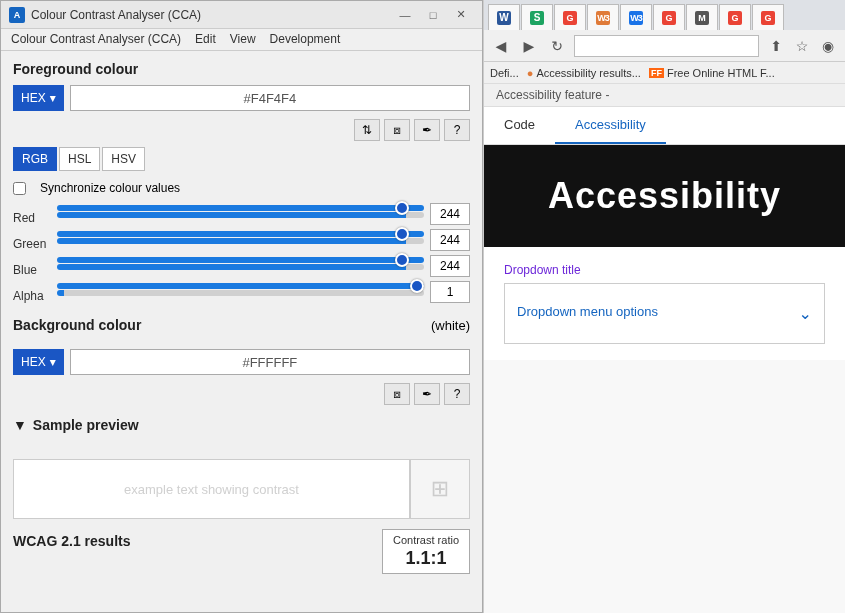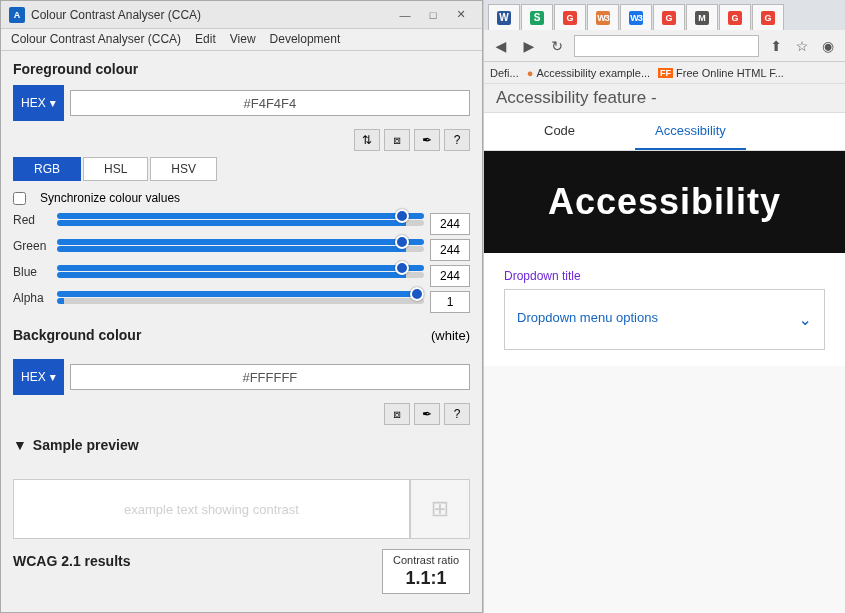--- a/index.html
+++ b/index.html
@@ -89,21 +89,21 @@
       margin-bottom: 8px;
     }
 
     .hex-dropdown {
       background: #1a56c4;
       color: white;
       border: none;
       padding: 4px 8px;
       font-size: 12px;
       cursor: pointer;
-      height: 36px;
+      height: 26px;
       display: flex; align-items: center; gap: 4px;
     }
 
     .hex-input {
       flex: 1;
       border: 1px solid #aaa;
       padding: 3px 8px;
       font-size: 13px;
       height: 26px;
       background: white;
@@ -127,21 +127,21 @@
       font-size: 12px;
     }
 
     .color-mode-tabs {
       display: flex;
       gap: 2px;
       margin-bottom: 10px;
     }
 
     .color-mode-tab {
-      padding: 4px 20px;
+      padding: 4px 8px;
       border: 1px solid #bbb;
       background: white;
       cursor: pointer;
       font-size: 12px;
       color: #333;
     }
 
     .color-mode-tab.active {
       background: #1a56c4;
       color: white;
@@ -154,21 +154,21 @@
       gap: 14px;
       margin-bottom: 8px;
     }
 
     .sync-row label { font-size: 12px; }
 
     .slider-section { margin-bottom: 4px; }
 
     .slider-row {
       display: flex;
-      align-items: flex-start;
+      align-items: flex-end;
       margin-bottom: 4px;
       gap: 6px;
     }
 
     .slider-label {
       width: 38px;
       font-size: 12px;
       color: #333;
     }
 
@@ -383,38 +383,37 @@
     .fav-item {
       font-size: 11px;
       cursor: pointer;
       color: #333;
       display: flex; align-items: center; gap: 3px;
     }
 
     .page-accessibility-bar {
       background: #f0f0f0;
       padding: 4px 12px;
-      font-size: 17px;
+      font-size: 12px;
       color: #555;
       border-bottom: 1px solid #ddd;
     }
 
     .page-nav-section {
       display: flex;
       background: white;
       border-bottom: 1px solid #ddd;
     }
 
     .page-nav-item {
       padding: 10px 20px;
       font-size: 13px;
       cursor: pointer;
       color: #333;
       border-bottom: 2px solid transparent;
-      margin-left: 40px;
     }
 
     .page-nav-item.active { color: #1565c0; border-bottom-color: #1565c0; font-weight: 500; }
 
     .page-big-header {
       background: #111;
       color: white;
       padding: 30px 20px;
       display: flex;
       align-items: center;
@@ -674,21 +673,21 @@
       <button class="toolbar-icon-btn">◉</button>
     </div>
   </div>
 
   <div id="favorites-bar">
     <span class="fav-item">
       <span>Defi...</span>
     </span>
     <span class="fav-item">
       <span style="color:#e07b39">●</span>
-      <span>Accessibility example...</span>
+      <span>Accessibility results...</span>
     </span>
     <span class="fav-item">
       <span style="background:#ff6611;color:white;padding:0 2px;font-size:9px;font-weight:bold">FF</span>
       <span>Free Online HTML F...</span>
     </span>
   </div>
 
   <div class="page-accessibility-bar">
     <span>Accessibility feature -</span>
   </div>

